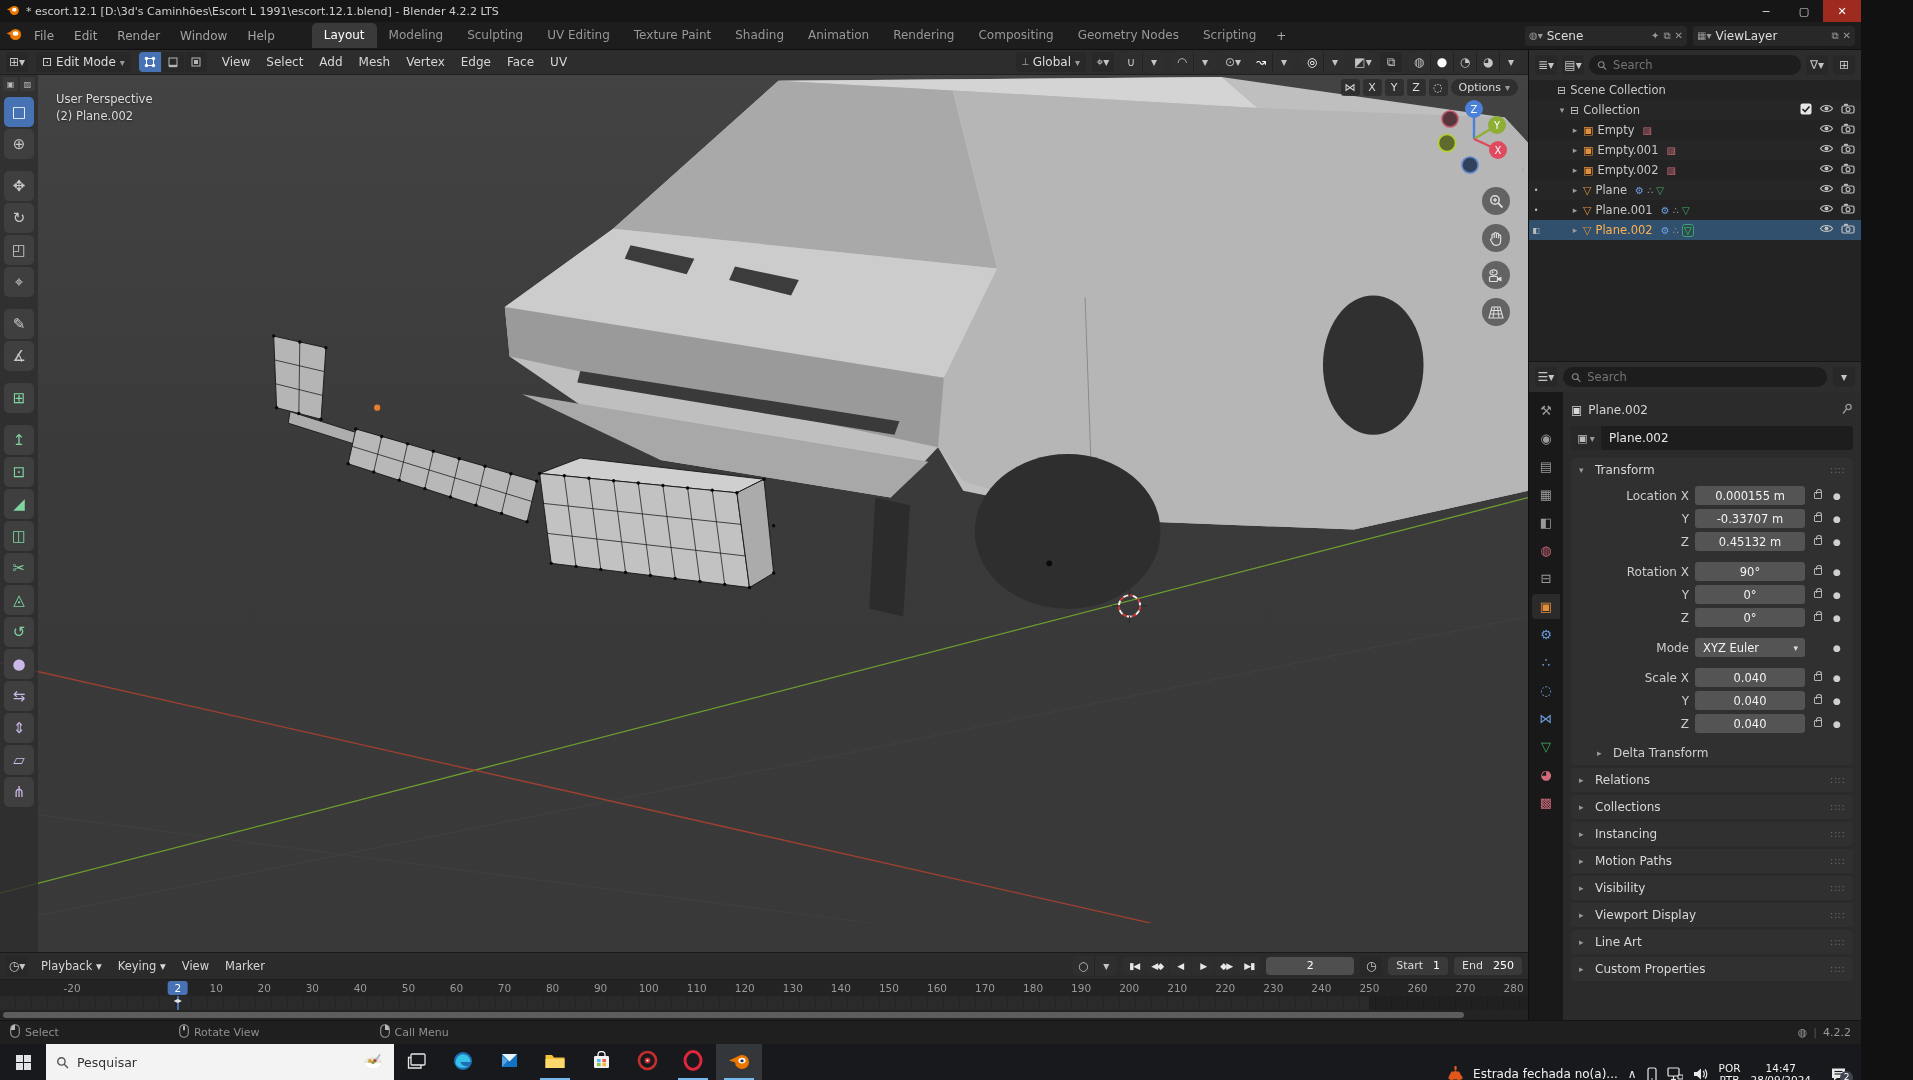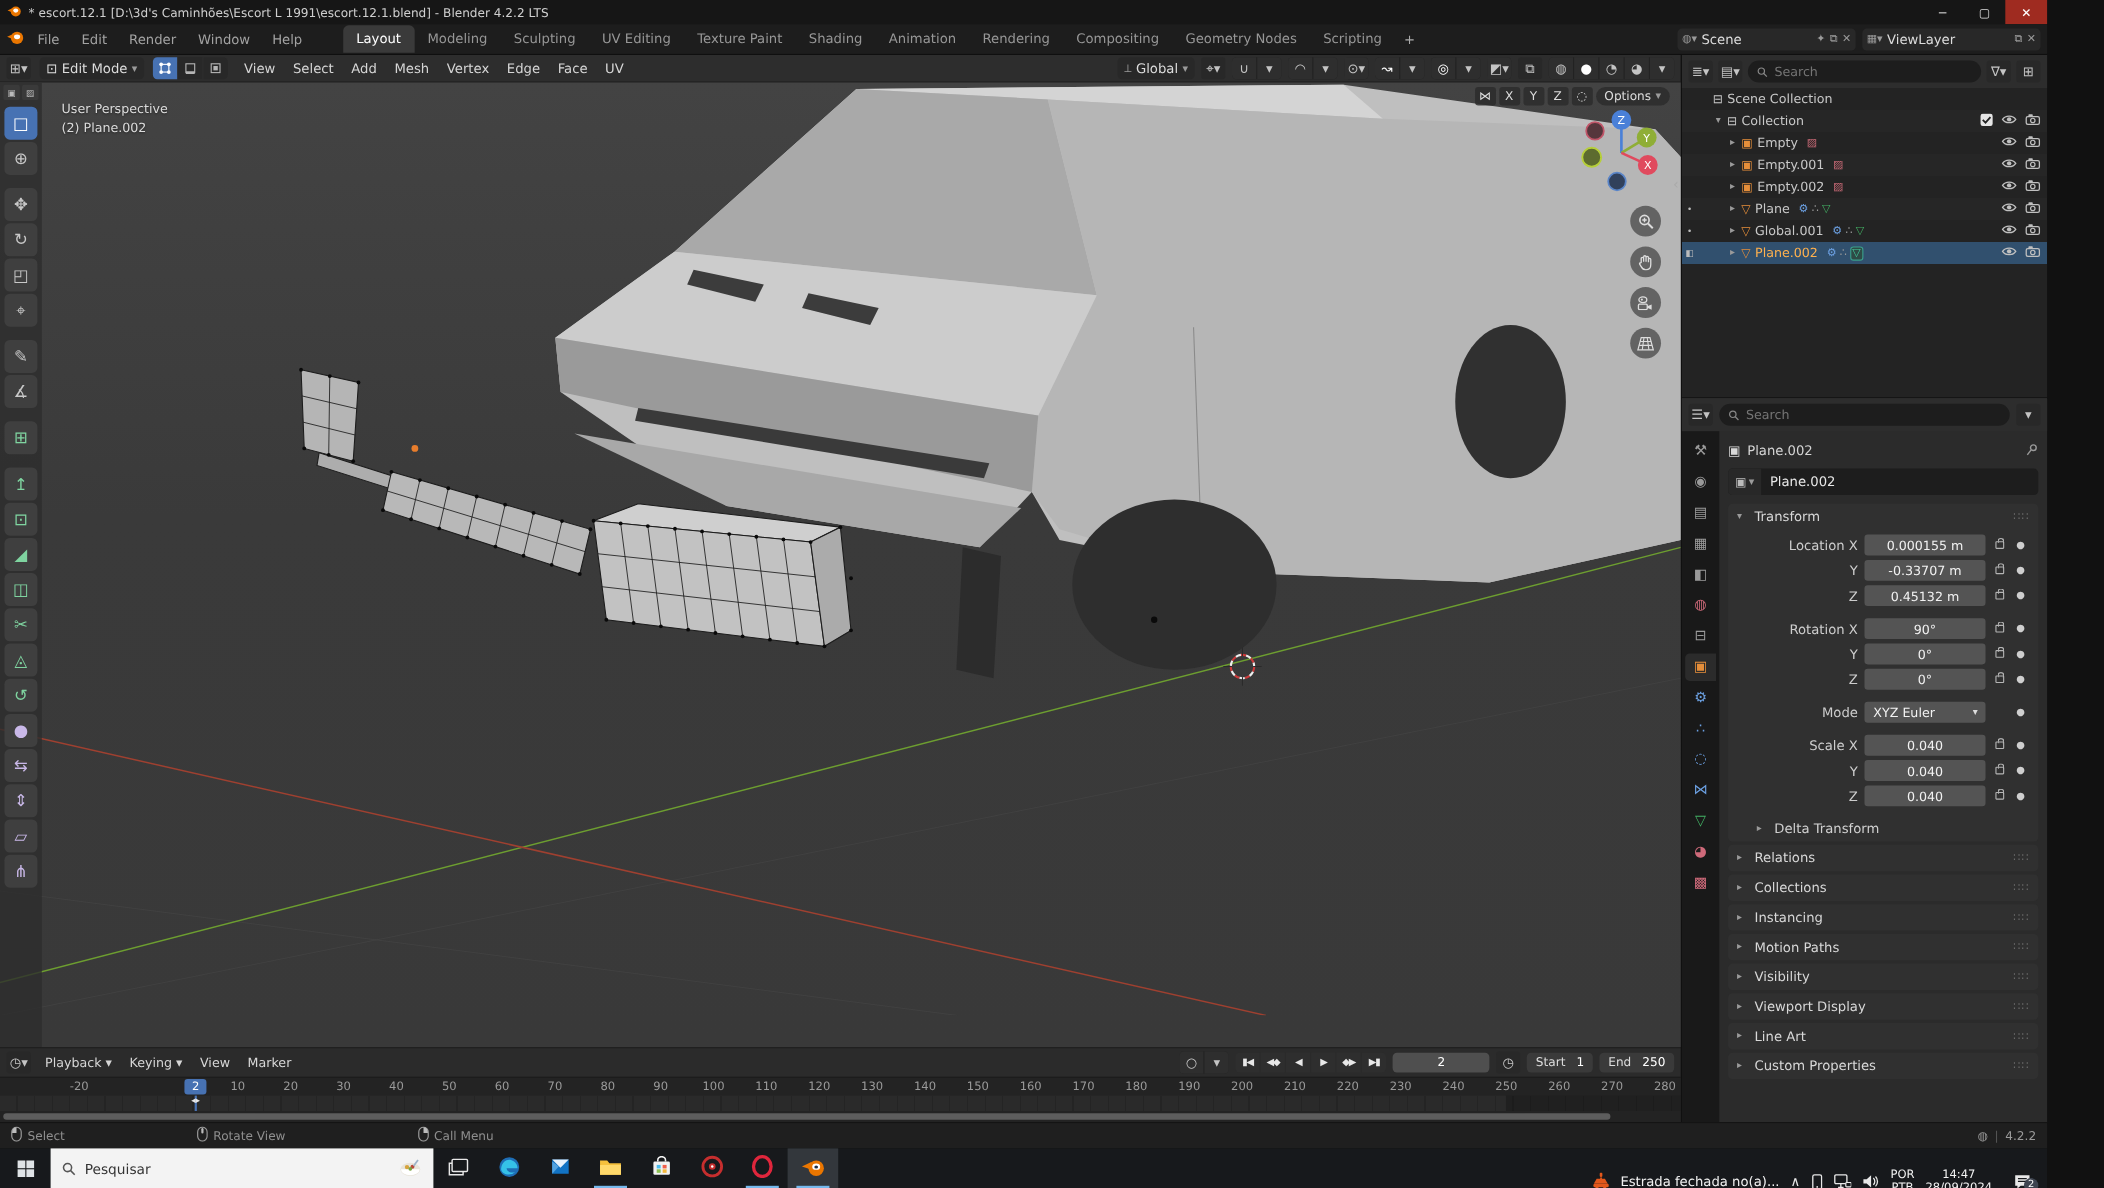--- a/index.html
+++ b/index.html
@@ -750,21 +750,21 @@
                     <circle cx="7" cy="6.5" r="2" fill="none" stroke="#c0c0c0" stroke-width="1.1"></circle>
                     <rect x="3" y="0.8" width="4" height="2" rx="0.8" fill="#c0c0c0"></rect>
                   </svg></span>
               </span>
             </div>
             <div class="olrow">
               <span class="leftslot">•</span>
               <span style="width: 26px;"></span>
               <span class="exp">▸</span>
               <span class="ticon" style="color: rgb(229, 142, 58);">▽</span>
-              <span class="lbl">Global.001</span>
+              <span class="lbl">Plane.001</span>
               <span class="extras">
                 <span style="color: rgb(107, 159, 224);">⚙</span>
                 <span style="color: rgb(154, 154, 154);">∴</span>
                 <span style="color: rgb(67, 179, 101);">▽</span>
               </span>
               <span class="rgt">
                 <span><svg width="15" height="11" viewBox="0 0 15 11">
                     <path d="M1.5 5.5 C4 1.5 11 1.5 13.5 5.5 C11 9.5 4 9.5 1.5 5.5 Z" fill="none" stroke="#c0c0c0" stroke-width="1.2"></path>
                     <circle cx="7.5" cy="5.5" r="2" fill="#c0c0c0"></circle>
                   </svg></span>

